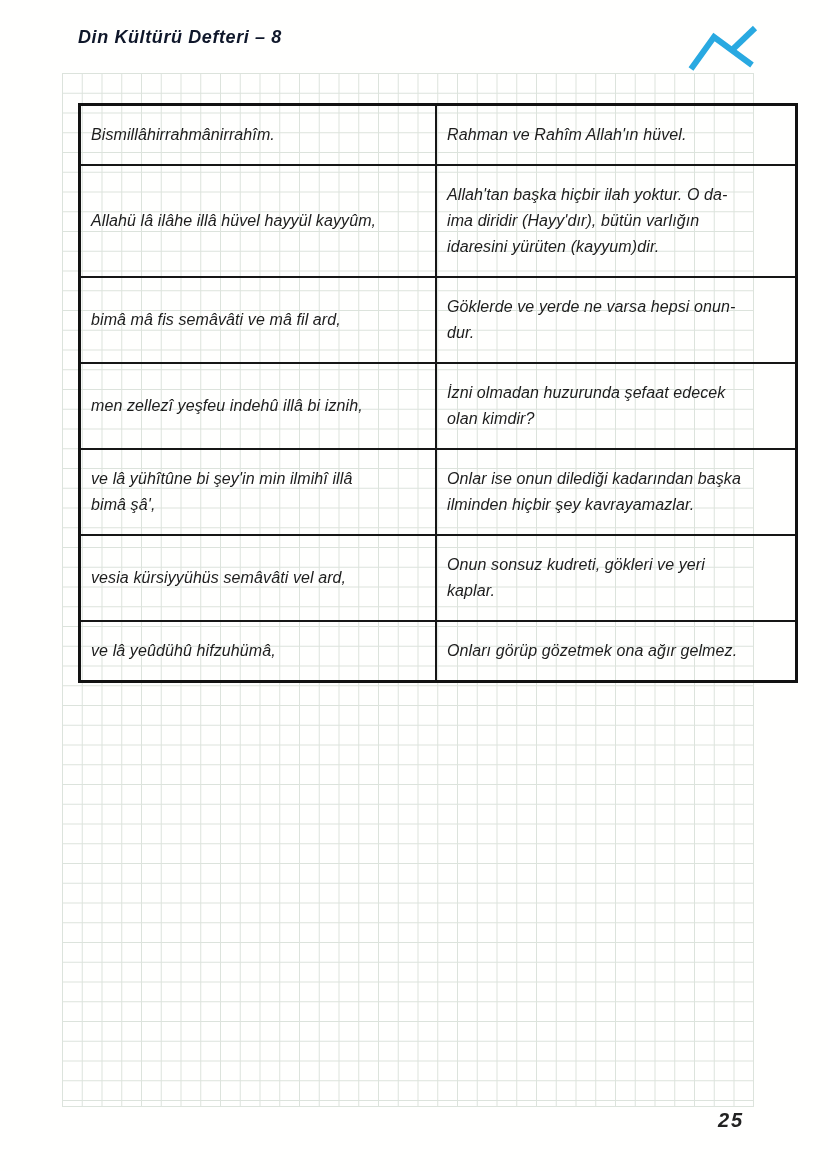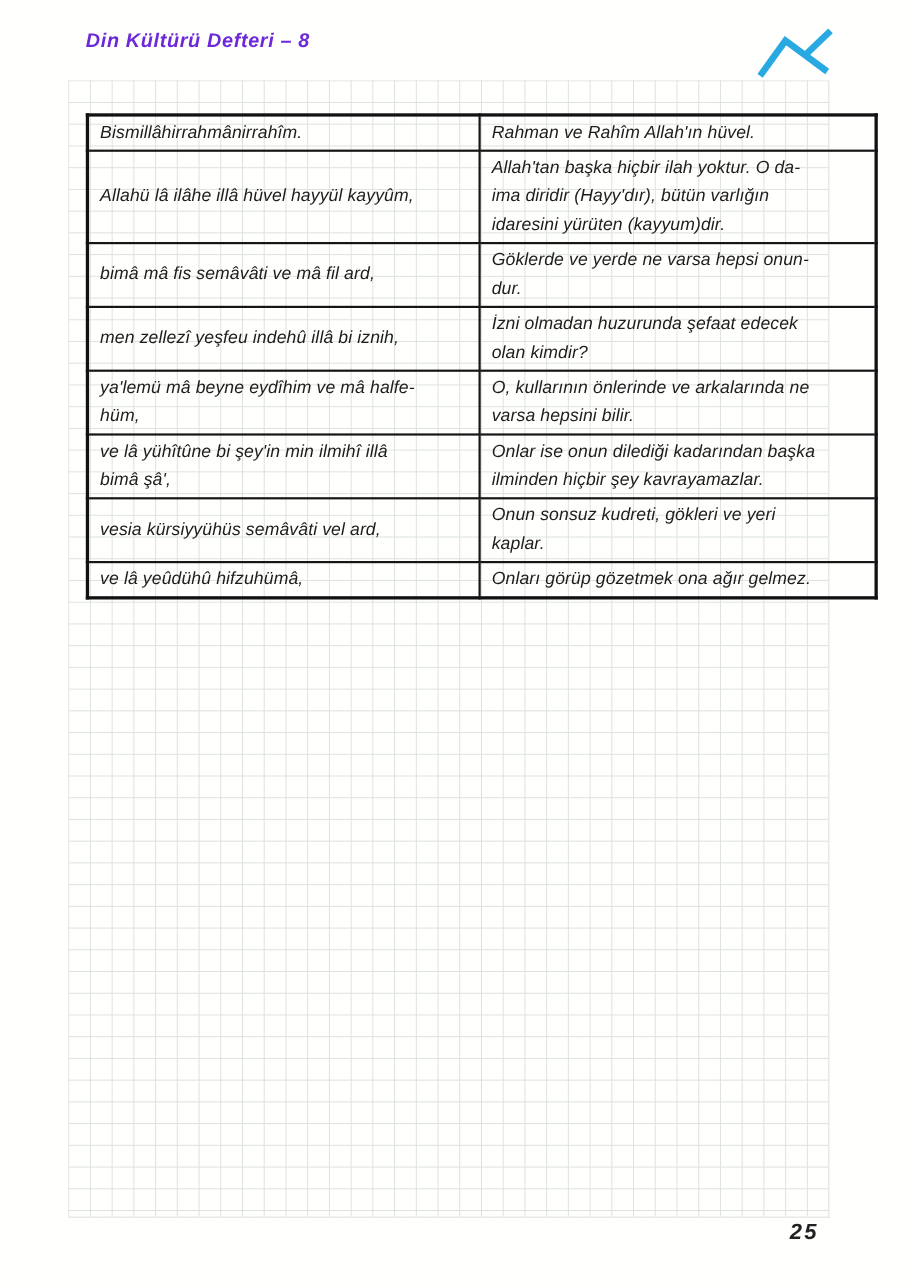--- a/index.html
+++ b/index.html
@@ -17,21 +17,21 @@
   }
 
   
   .header-title {
     position: absolute;
     left: 78px; top: 27px;
     font-size: 18px;
     font-style: italic;
     font-weight: 600;
     letter-spacing: 0.6px;
-    color: #6d28d9;
+    color: #0f172a;
     white-space: nowrap;
   }
   .logo {
     position: absolute;
     left: 686px; top: 24px;
     width: 72px; height: 50px;
   }
 
   
   .grid-paper {
@@ -50,21 +50,21 @@
   table.verse-table {
     position: absolute;
     left: 78px; top: 103px;
     width: 676px;
     border-collapse: collapse;
     table-layout: fixed;
     background: transparent;
   }
   table.verse-table td {
     border: 2px solid #161616;
-    padding: 2px 10px;
+    padding: 16px 10px;
     font-size: 16px;
     font-style: italic;
     line-height: 26px;
     vertical-align: middle;
     white-space: pre-line;
     color: #1d1d1d;
     letter-spacing: 0.1px;
   }
   table.verse-table { border: 3px solid #121212; }
   td.col-left  { width: 334px; }
@@ -112,26 +112,20 @@
         <td class="col-left">bimâ mâ fis semâvâti ve mâ fil ard,</td>
         <td class="col-right">Göklerde ve yerde ne varsa hepsi onun-
 dur.</td>
       </tr>
       <tr>
         <td class="col-left">men zellezî yeşfeu indehû illâ bi iznih,</td>
         <td class="col-right">İzni olmadan huzurunda şefaat edecek
 olan kimdir?</td>
       </tr>
       <tr>
-        <td class="col-left">ya'lemü mâ beyne eydîhim ve mâ halfe-
-hüm,</td>
-        <td class="col-right">O, kullarının önlerinde ve arkalarında ne
-varsa hepsini bilir.</td>
-      </tr>
-      <tr>
         <td class="col-left">ve lâ yühîtûne bi şey'in min ilmihî illâ
 bimâ şâ',</td>
         <td class="col-right">Onlar ise onun dilediği kadarından başka
 ilminden hiçbir şey kavrayamazlar.</td>
       </tr>
       <tr>
         <td class="col-left">vesia kürsiyyühüs semâvâti vel ard,</td>
         <td class="col-right">Onun sonsuz kudreti, gökleri ve yeri
 kaplar.</td>
       </tr>

